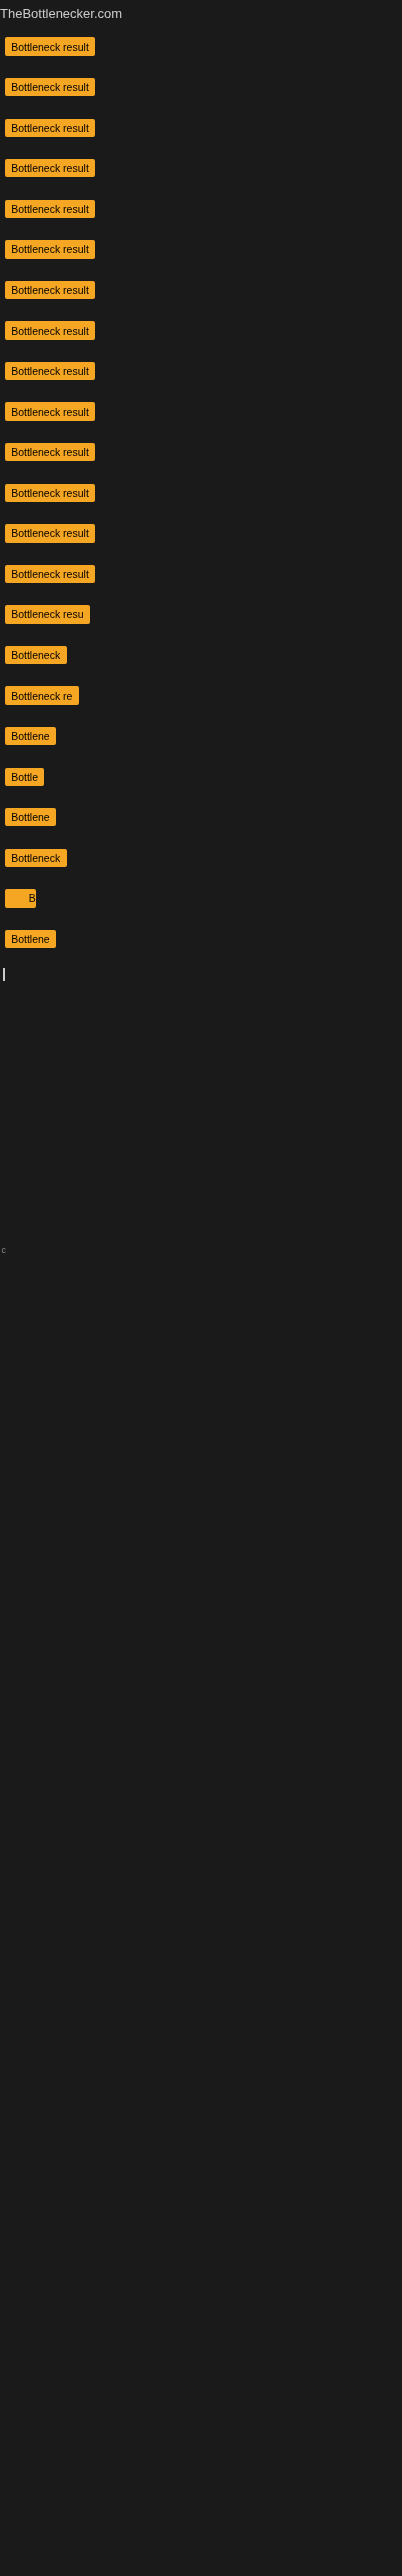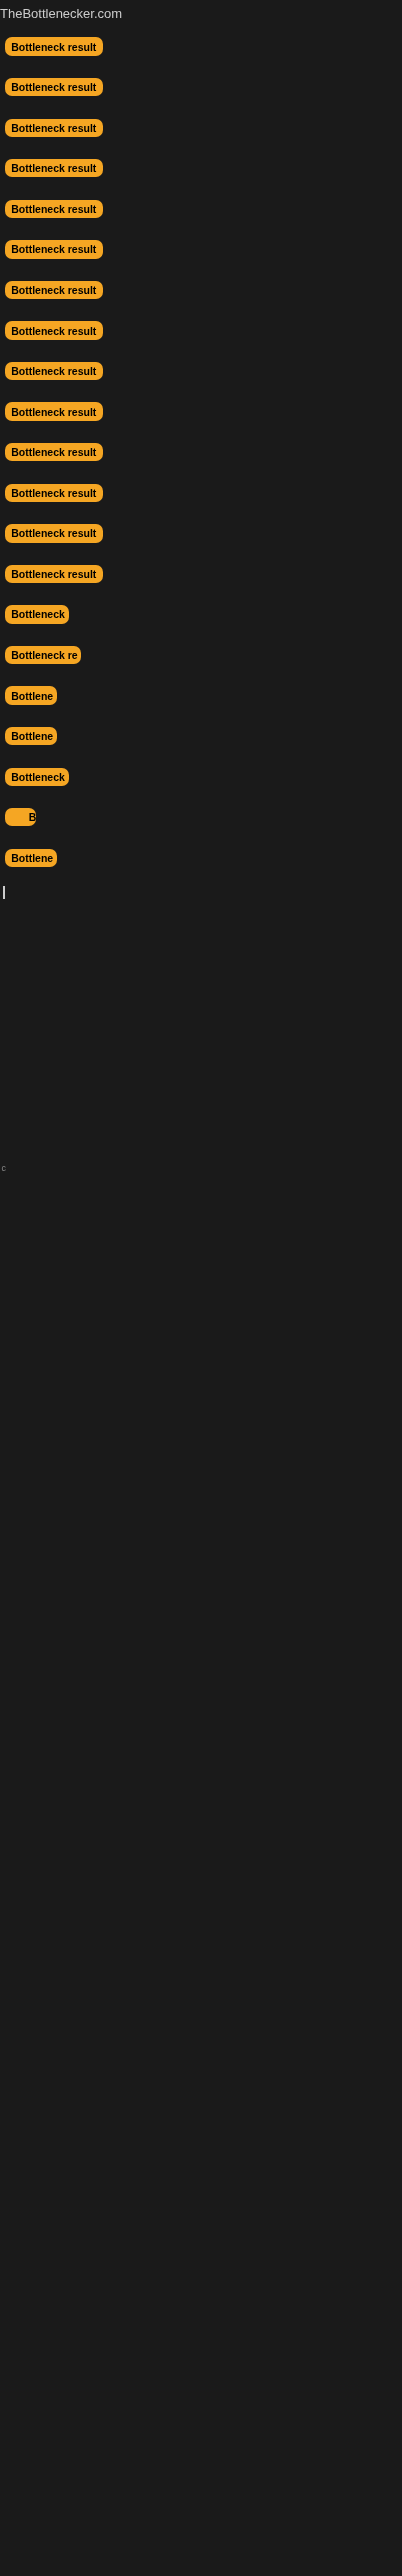--- a/index.html
+++ b/index.html
@@ -22,24 +22,24 @@
       font-size: 13px;
       padding: 6.4px 0;
       background-color: #1a1a1a;
     }
 
     .bottleneck-item {
       display: inline-block;
       background-color: #f5a623;
       color: #000;
       font-size: 10.5px;
-      font-weight: bold;
+      font-weight: normal;
       padding: 3.2px 6.4px;
       margin: 4.8px 3.2px;
-      border-radius: 7px;
+      border-radius: 2px;
       white-space: nowrap;
       overflow: hidden;
     }
 
     .row {
       display: block;
       padding: 4.8px 1.6px;
     }
 
     .small-cursor {
@@ -70,23 +70,25 @@
     <div class="row"><span class="bottleneck-item" style="max-width: 113px;">Bottleneck result</span></div>
     <div class="row"><span class="bottleneck-item" style="max-width: 113px;">Bottleneck result</span></div>
     <div class="row"><span class="bottleneck-item" style="max-width: 113px;">Bottleneck result</span></div>
     <div class="row"><span class="bottleneck-item" style="max-width: 113px;">Bottleneck result</span></div>
     <div class="row"><span class="bottleneck-item" style="max-width: 113px;">Bottleneck result</span></div>
     <div class="row"><span class="bottleneck-item" style="max-width: 113px;">Bottleneck result</span></div>
     <div class="row"><span class="bottleneck-item" style="max-width: 113px;">Bottleneck result</span></div>
     <div class="row"><span class="bottleneck-item" style="max-width: 113px;">Bottleneck result</span></div>
     <div class="row"><span class="bottleneck-item" style="max-width: 113px;">Bottleneck result</span></div>
     <div class="row"><span class="bottleneck-item" style="max-width: 113px;">Bottleneck result</span></div>
+    <div class="row"><span class="bottleneck-item" style="max-width: 97px;">Bottleneck resu</span></div>
     <div class="row"><span class="bottleneck-item" style="max-width: 64px;">Bottleneck</span></div>
     <div class="row"><span class="bottleneck-item" style="max-width: 76px;">Bottleneck re</span></div>
     <div class="row"><span class="bottleneck-item" style="max-width: 52px;">Bottlene</span></div>
+    <div class="row"><span class="bottleneck-item" style="max-width: 40px;">Bottle</span></div>
     <div class="row"><span class="bottleneck-item" style="max-width: 52px;">Bottlene</span></div>
     <div class="row"><span class="bottleneck-item" style="max-width: 64px;">Bottleneck</span></div>
     <div class="row"><span class="bottleneck-item" style="max-width: 31px; padding-left: 24px;">Bott</span></div>
     <div class="row"><span class="bottleneck-item" style="max-width: 52px;">Bottlene</span></div>
     <div class="row"><span class="small-cursor"></span></div>
     <div style="height: 32px;"></div>
     <div style="height: 32px;"></div>
     <div style="height: 32px;"></div>
     <div style="height: 32px;"></div>
     <div style="height: 32px;"></div>

